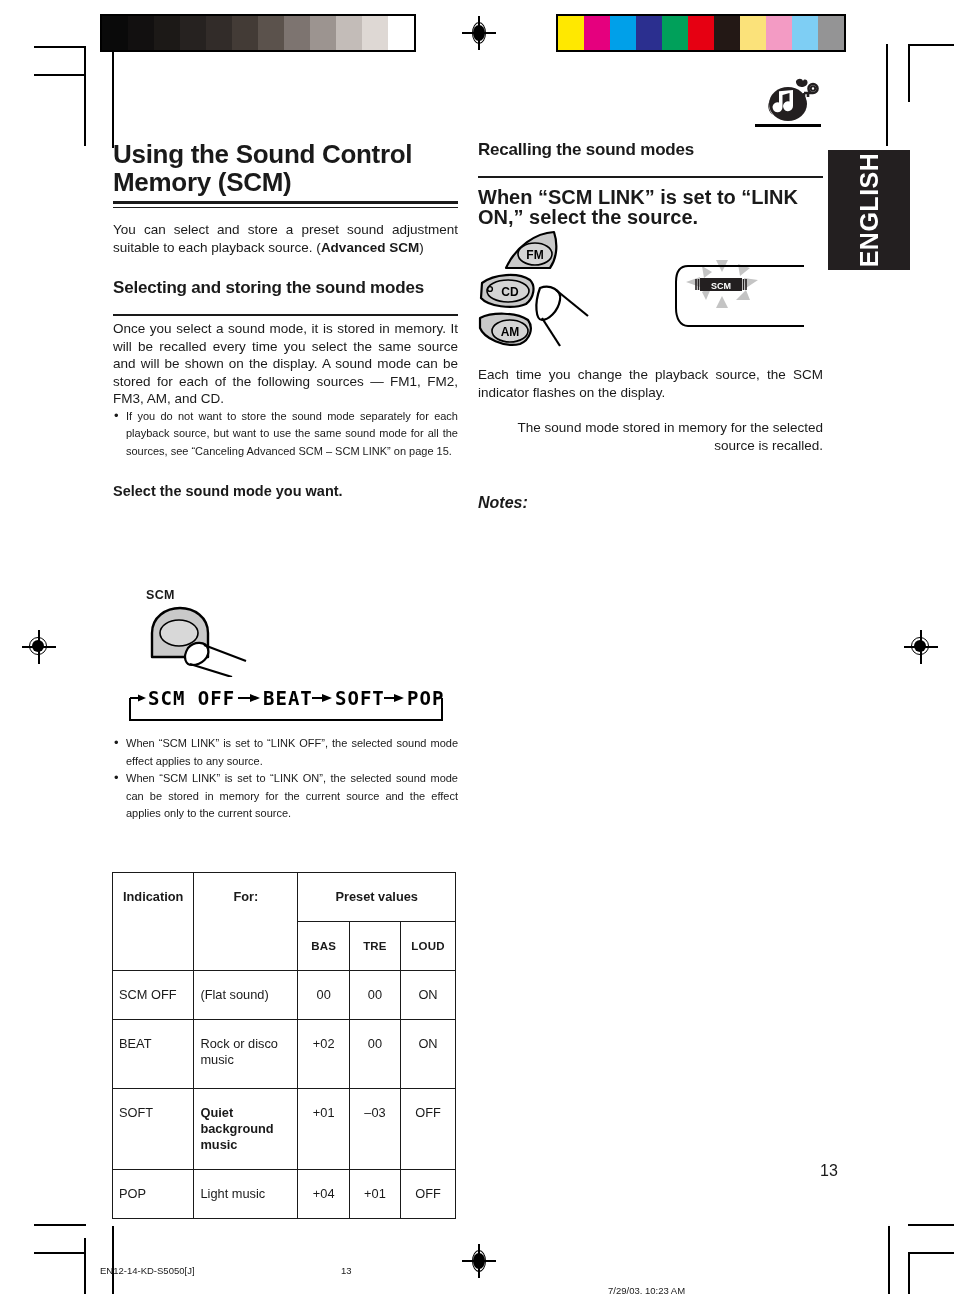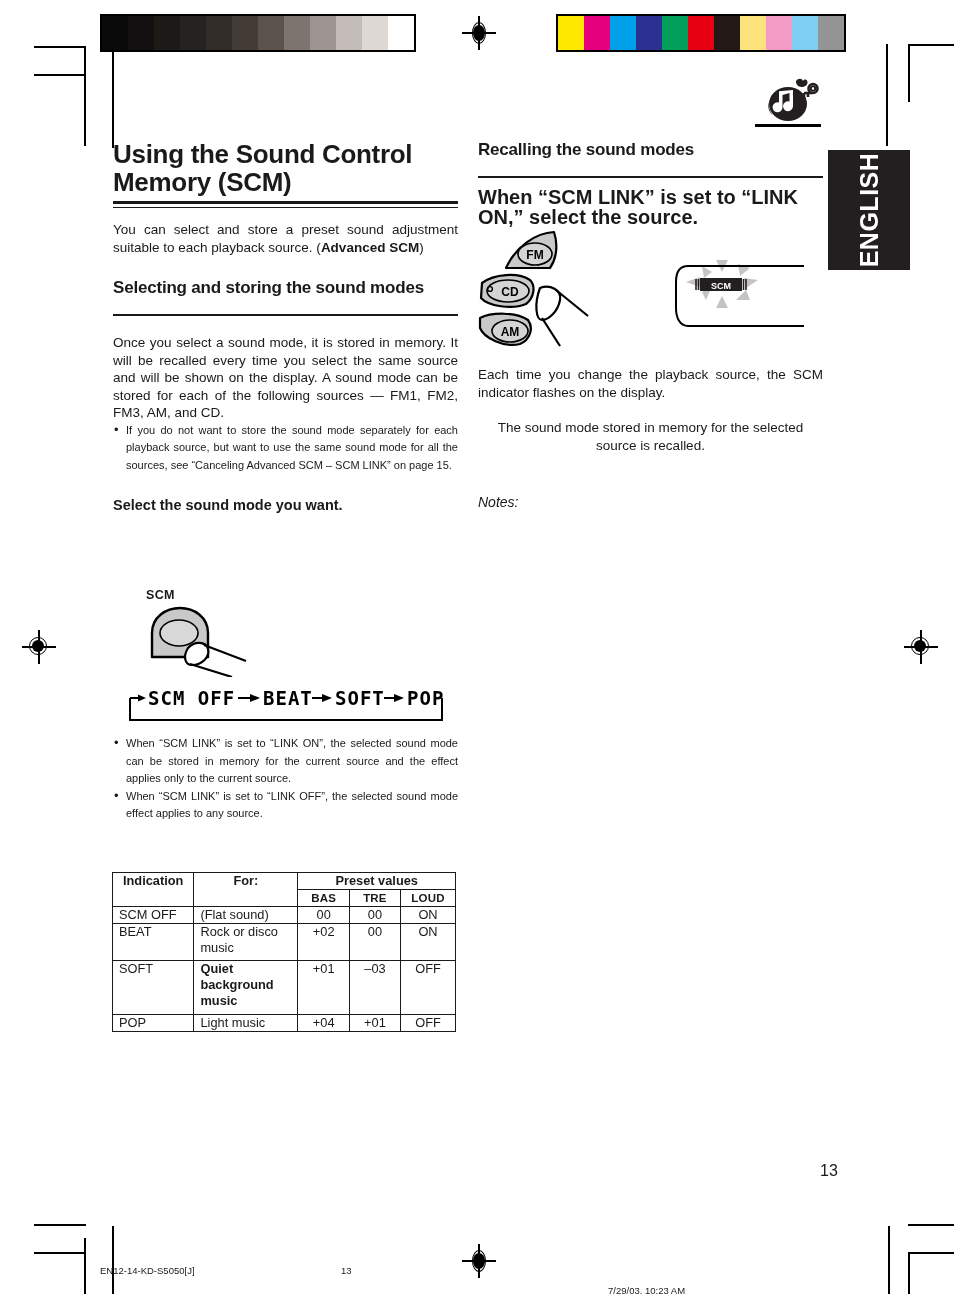--- a/index.html
+++ b/index.html
@@ -56,60 +56,60 @@
 
   h1.main-title{
     font-size:26px;line-height:28px;font-weight:bold;margin:0 0 0 0;
     letter-spacing:-0.3px;color:#1a1a1a;
   }
   .title-rules{margin-top:5px;margin-bottom:13px;}
   .title-rules .r1{height:3px;background:#1a1a1a;}
   .title-rules .r2{height:1.5px;background:#1a1a1a;margin-top:2.5px;}
 
   p.body{font-size:13.5px;line-height:17.5px;margin:0 0 0 0;text-align:justify;}
-  p.body.nj{text-align:center;}
+  p.body.nj{text-align:right;}
   .sp18{height:18px;}
   .sp22{height:22px;}
 
   h2.sub{
     font-size:17px;font-weight:bold;margin:0;padding-bottom:16px;
     border-bottom:2.2px solid #1a1a1a;display:block;letter-spacing:-0.2px;
   }
   h3.bold-lead{font-size:14.5px;font-weight:bold;margin:0;line-height:19px;}
 
   ul.blist{margin:0;padding:0;list-style:none;}
   ul.blist li{
     font-size:11px;line-height:17.5px;position:relative;
     padding-left:13px;text-align:justify;margin-top:0;
   }
   ul.blist li:before{content:"\2022";position:absolute;left:1px;top:-1px;font-size:13px;}
   ul.blist li.nj{text-align:left;}
 
   b{font-weight:bold;}
-  .notes-lead{font-size:14px;font-style:italic;font-weight:normal;margin:0;}
+  .notes-lead{font-size:16px;font-style:italic;font-weight:bold;margin:0;}
 
   
   #scm-figure{position:absolute;left:146px;top:588px;width:200px;height:88px;}
   .scm-label{font-size:12.5px;font-weight:bold;letter-spacing:0.3px;}
 
   
   #lcd-flow{position:absolute;left:124px;top:686px;width:330px;height:40px;}
   .lcd-text{
     font-family:"DejaVu Sans Mono", monospace;
     font-size:19px;font-weight:bold;letter-spacing:1px;
     fill:#000;
   }
 
   
   table.preset{
     position:absolute;left:112px;top:872px;width:344px;
     border-collapse:collapse;font-size:12.8px;
   }
   table.preset th,table.preset td{
-    border:1px solid #1a1a1a;padding:0 6px;vertical-align:top;
+    border:1px solid #1a1a1a;padding:16px 6px;vertical-align:top;
     line-height:16px;font-weight:normal;
   }
   table.preset th{font-weight:bold;text-align:center;}
   table.preset th.left{text-align:center;}
   table.preset td.c{text-align:center;}
   table.preset td.ind{width:74px;}
   table.preset td.for{width:100px;}
   table.preset td.num{width:48px;}
   table.preset .hsmall{font-size:11.5px;letter-spacing:0.2px;}
   table.preset .rowtall td{height:36px;}
@@ -223,21 +223,21 @@
     <div class="r1"></div>
       <div class="r2"></div>
   </div>
 
   <p class="body"><span>You can select and store a preset sound adjustment suitable to each playback source. (</span><b>Advanced SCM</b><span>)</span></p>
 
   <div class="sp22"></div>
 
   <h2 class="sub">Selecting and storing the sound modes</h2>
 
-  <p class="body" style="margin-top:18px;">Once you select a sound mode, it is stored in memory. It will be recalled every time you select the same source and will be shown on the display. A sound mode can be stored for each of the following sources — FM1, FM2, FM3, AM, and CD.</p>
+  <p class="body" style="margin-top:4px;">Once you select a sound mode, it is stored in memory. It will be recalled every time you select the same source and will be shown on the display. A sound mode can be stored for each of the following sources — FM1, FM2, FM3, AM, and CD.</p>
 
   <ul class="blist">
     <li>If you do not want to store the sound mode separately for each playback source, but want to use the same sound mode for all the sources, see “Canceling Advanced SCM – SCM LINK” on page 15.</li>
   </ul>
 
   <div class="sp22"></div>
 
   <h3 class="bold-lead">Select the sound mode you want.</h3>
 
 </div>
@@ -266,22 +266,22 @@
   <path d="M188 12 L200 12" stroke="#000" stroke-width="2" fill="none"></path>
   <polygon points="198,8 208,12 198,16" fill="#000"></polygon>
   <text class="lcd-text" x="211" y="19">SOFT</text>
   <path d="M260 12 L272 12" stroke="#000" stroke-width="2" fill="none"></path>
   <polygon points="270,8 280,12 270,16" fill="#000"></polygon>
   <text class="lcd-text" x="283" y="19">POP</text>
 </svg>
 
 <div class="abs" style="left:113px;top:735px;width:345px;">
   <ul class="blist">
+    <li style="margin-top:0px;">When “SCM LINK” is set to “LINK OFF”, the selected sound mode effect applies to any source.</li>
     <li>When “SCM LINK” is set to “LINK ON”, the selected sound mode can be stored in memory for the current source and the effect applies only to the current source.</li>
-    <li style="margin-top:0px;">When “SCM LINK” is set to “LINK OFF”, the selected sound mode effect applies to any source.</li>
   </ul>
 </div>
 
 <table class="preset">
   <thead>
     <tr>
       <th rowspan="2" class="left">Indication</th>
       <th rowspan="2">For:</th>
       <th colspan="3">Preset values</th>
     </tr>

